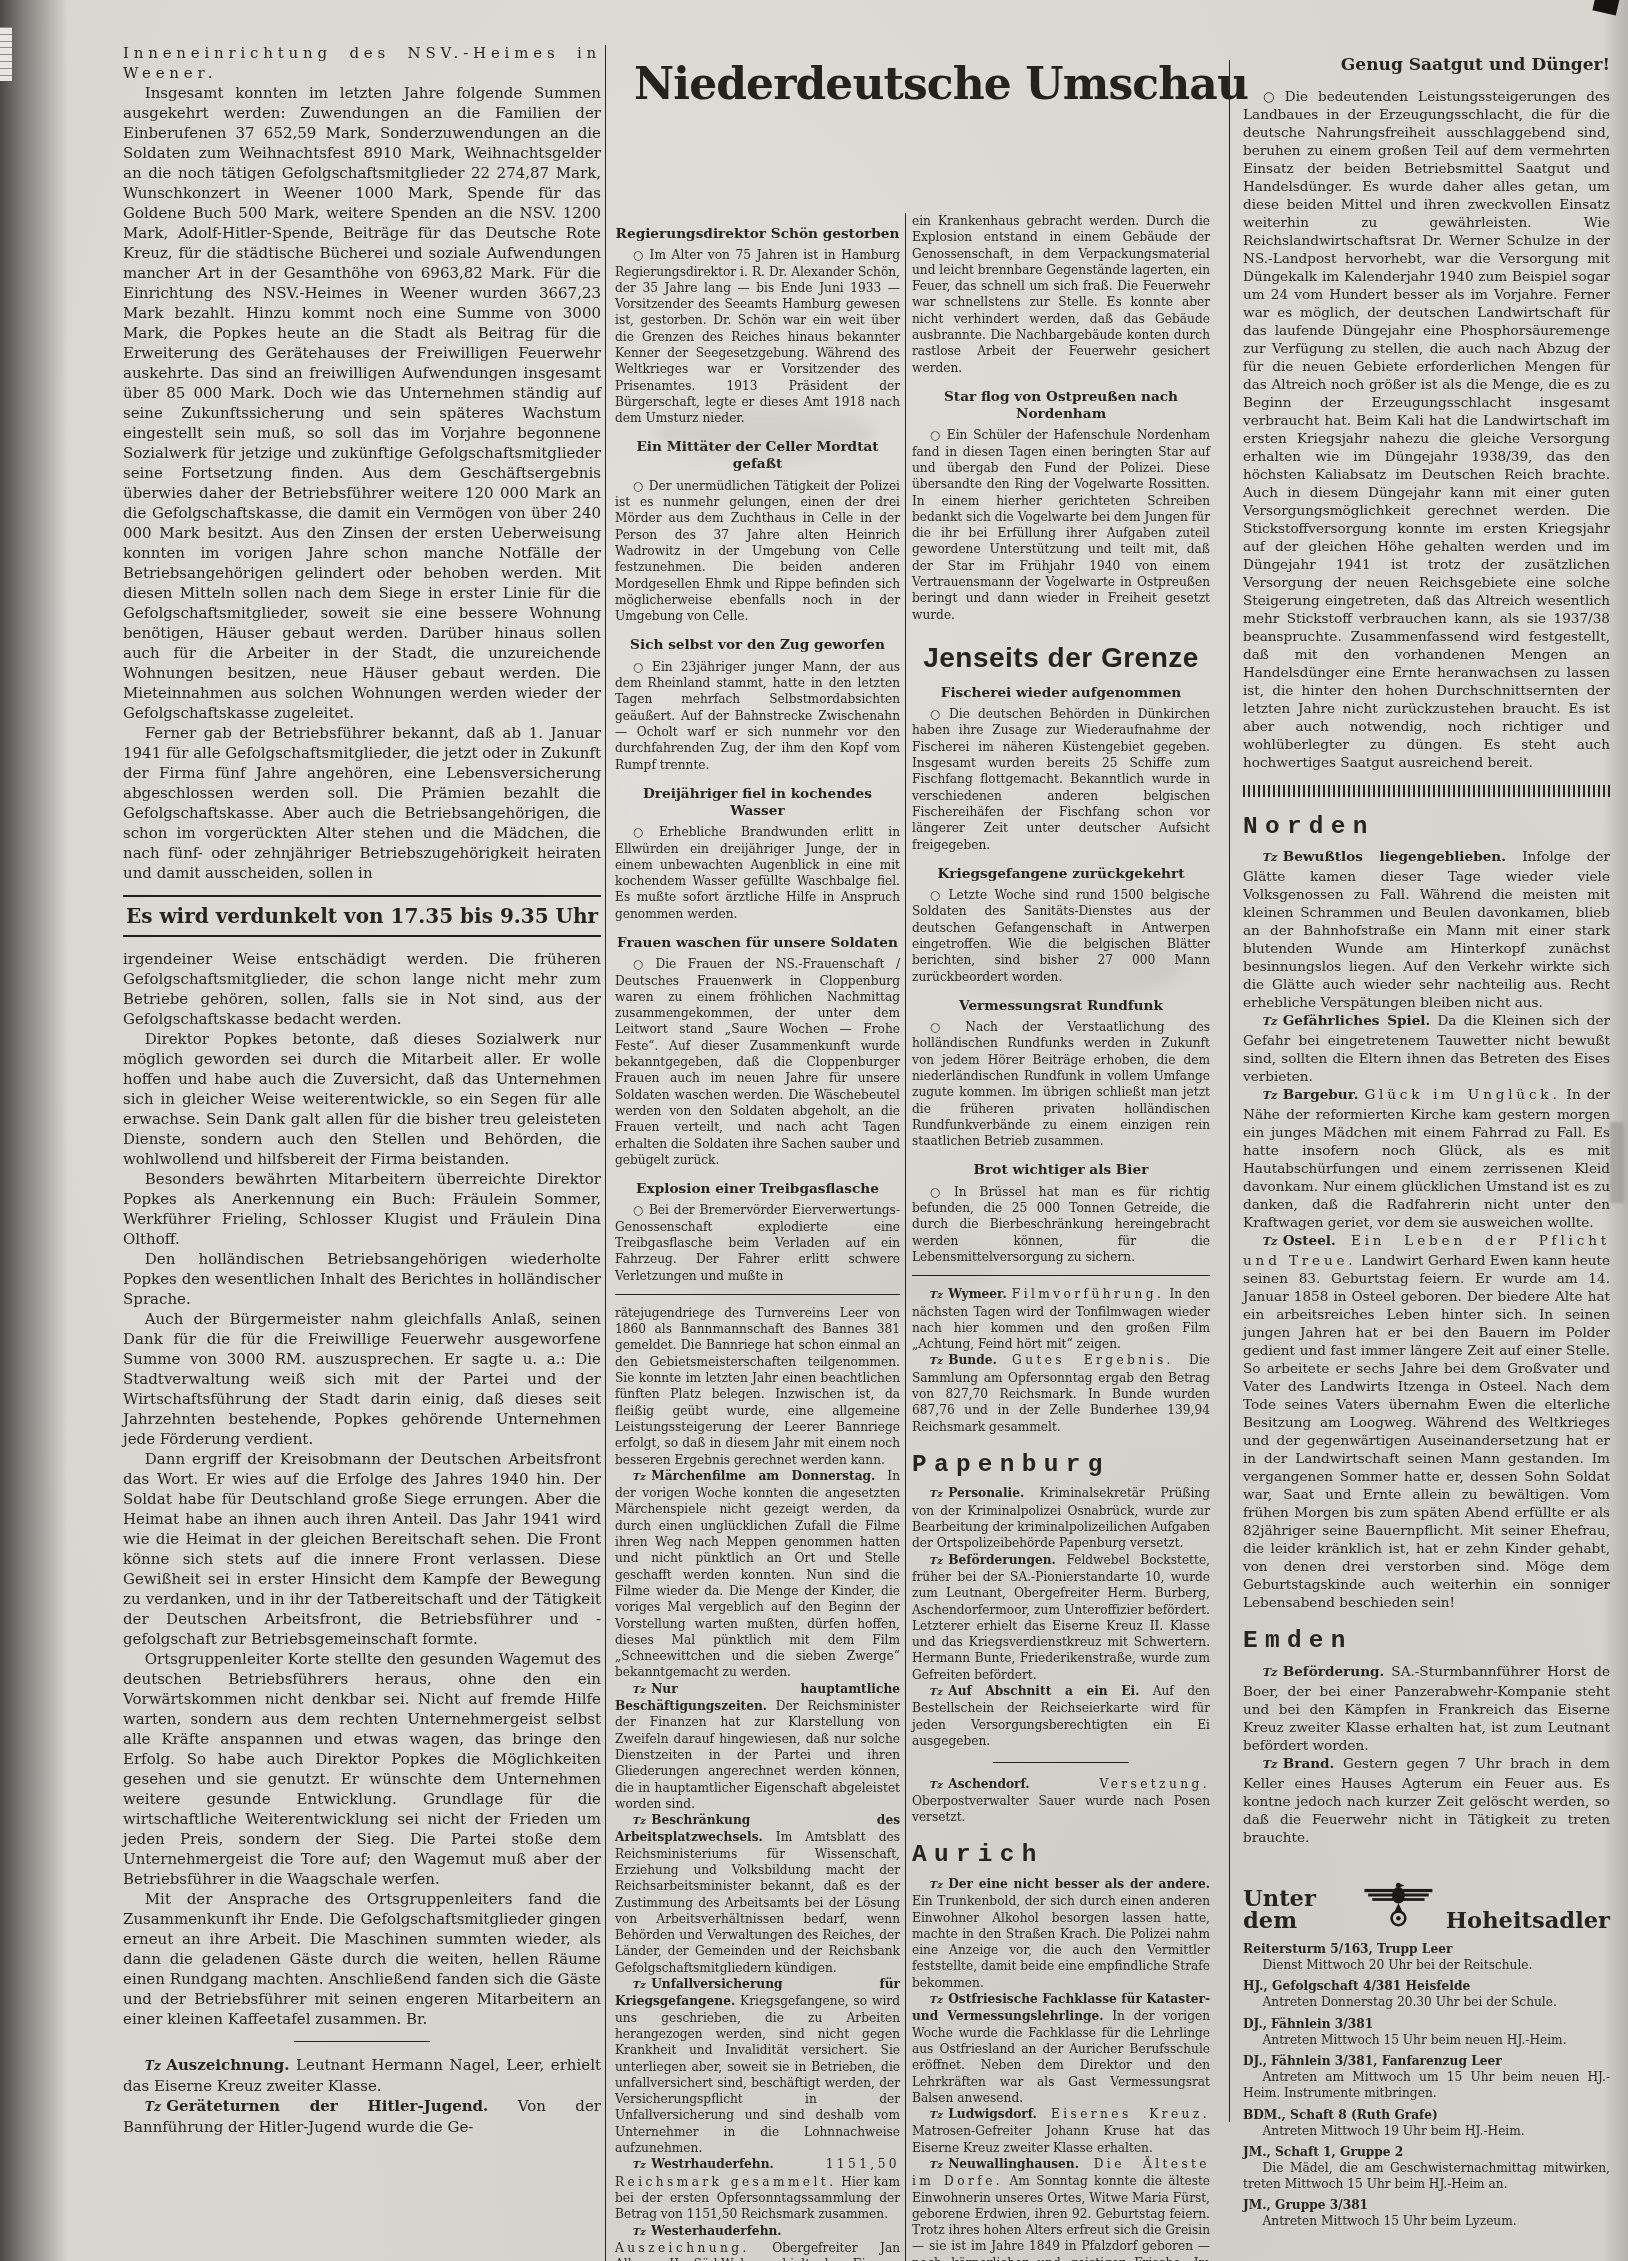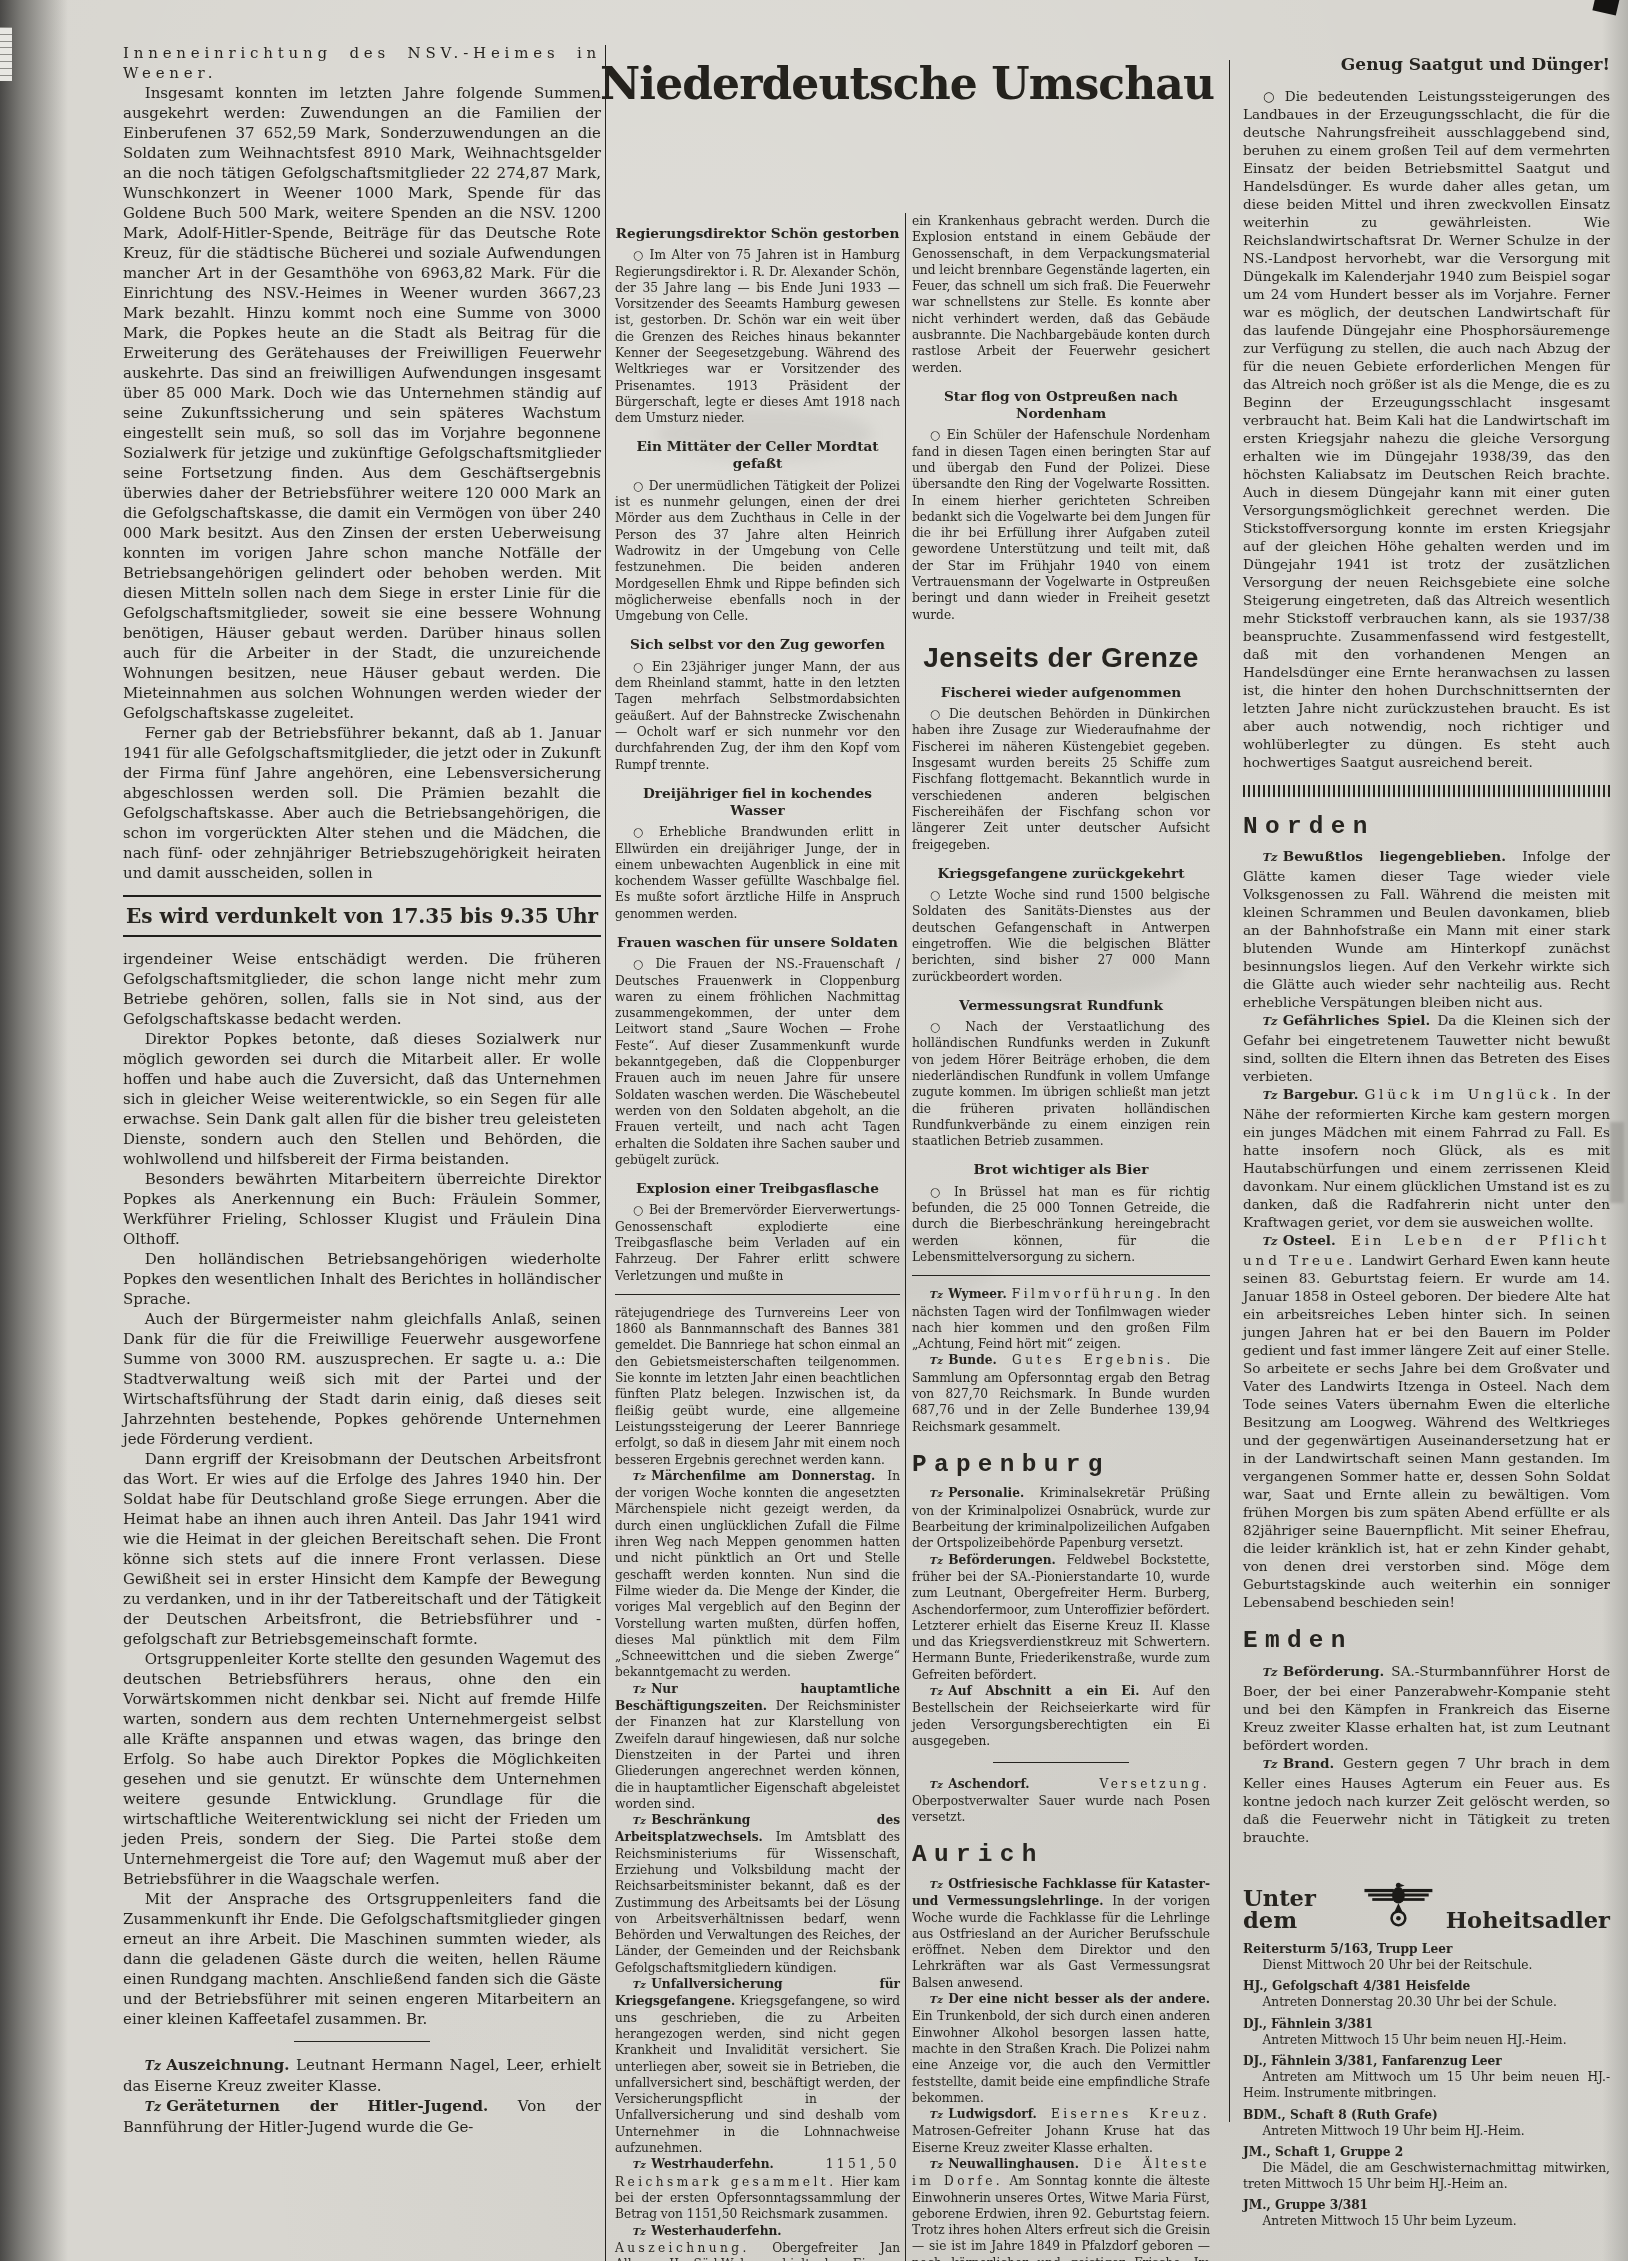--- a/index.html
+++ b/index.html
@@ -30,21 +30,21 @@
   #sm3{left:678px;top:1221px;width:317px;height:90px;opacity:.10;}
   #sm4{left:1610px;top:1122px;width:13.6px;height:81px;opacity:.5;filter:blur(1.4px);border-radius:0;}
 
   
   .vrule{position:absolute;width:1.4px;background:#23221e;}
   #vr1{left:605px;top:45px;height:2345px;}
   #vr2{left:905px;top:213px;height:2175px;}
   #vr3{left:1229px;top:60px;height:2062px;}
 
   
-  .masthead{position:absolute;left:600px;top:58px;width:598px;text-align:center;
+  .masthead{position:absolute;left:634px;top:58px;width:598px;text-align:center;
     font-weight:bold;font-size:44px;letter-spacing:-0.9px;white-space:nowrap;
     font-family:"DejaVu Serif", serif;color:#24221d;}
 
   
   .col{position:absolute;text-align:justify;}
   #col1{left:123px;top:43px;width:478px;font-size:15px;line-height:20px;}
   #col2{left:615px;top:213px;width:285px;font-size:12.2px;line-height:16.3px;}
   #col3{left:912px;top:213px;width:298px;font-size:12.2px;line-height:16.3px;}
   #col4{left:1243px;top:55px;width:367px;font-size:13.6px;line-height:18px;}
 
@@ -151,22 +151,22 @@
       <hr class="rule">
       <p class="item"><span class="tz">Tz</span><span class="lead">Wymeer.</span> <span class="sp">Filmvorführung.</span> In den nächsten Tagen wird der Tonfilmwagen wieder nach hier kommen und den großen Film „Achtung, Feind hört mit“ zeigen.</p>
       <p class="item"><span class="tz">Tz</span><span class="lead">Bunde.</span> <span class="sp">Gutes Ergebnis.</span> Die Sammlung am Opfersonntag ergab den Betrag von 827,70 Reichsmark. In Bunde wurden 687,76 und in der Zelle Bunderhee 139,94 Reichsmark gesammelt.</p>
       <div class="city">Papenburg</div>
       <p class="item"><span class="tz">Tz</span><span class="lead">Personalie.</span> Kriminalsekretär Prüßing von der Kriminalpolizei Osnabrück, wurde zur Bearbeitung der kriminalpolizeilichen Aufgaben der Ortspolizeibehörde Papenburg versetzt.</p>
       <p class="item"><span class="tz">Tz</span><span class="lead">Beförderungen.</span> Feldwebel Bockstette, früher bei der SA.-Pionierstandarte 10, wurde zum Leutnant, Obergefreiter Herm. Burberg, Aschendorfermoor, zum Unteroffizier befördert. Letzterer erhielt das Eiserne Kreuz II. Klasse und das Kriegsverdienstkreuz mit Schwertern. Hermann Bunte, Friederikenstraße, wurde zum Gefreiten befördert.</p>
       <p class="item"><span class="tz">Tz</span><span class="lead">Auf Abschnitt a ein Ei.</span> Auf den Bestellschein der Reichseierkarte wird für jeden Versorgungsberechtigten ein Ei ausgegeben.</p>
       <hr class="srule">
       <p class="item"><span class="tz">Tz</span><span class="lead">Aschendorf.</span> <span class="sp">Versetzung.</span> Oberpostverwalter Sauer wurde nach Posen versetzt.</p>
       <div class="city">Aurich</div>
+      <p class="item"><span class="tz">Tz</span><span class="lead">Der eine nicht besser als der andere.</span> Ein Trunkenbold, der sich durch einen anderen Einwohner Alkohol besorgen lassen hatte, machte in den Straßen Krach. Die Polizei nahm eine Anzeige vor, die auch den Vermittler feststellte, damit beide eine empfindliche Strafe bekommen.</p>
       <p class="item"><span class="tz">Tz</span><span class="lead">Ostfriesische Fachklasse für Kataster- und Vermessungslehrlinge.</span> In der vorigen Woche wurde die Fachklasse für die Lehrlinge aus Ostfriesland an der Auricher Berufsschule eröffnet. Neben dem Direktor und den Lehrkräften war als Gast Vermessungsrat Balsen anwesend.</p>
-      <p class="item"><span class="tz">Tz</span><span class="lead">Der eine nicht besser als der andere.</span> Ein Trunkenbold, der sich durch einen anderen Einwohner Alkohol besorgen lassen hatte, machte in den Straßen Krach. Die Polizei nahm eine Anzeige vor, die auch den Vermittler feststellte, damit beide eine empfindliche Strafe bekommen.</p>
       <p class="item"><span class="tz">Tz</span><span class="lead">Ludwigsdorf.</span> <span class="sp">Eisernes Kreuz.</span> Matrosen-Gefreiter Johann Kruse hat das Eiserne Kreuz zweiter Klasse erhalten.</p>
       <p class="item"><span class="tz">Tz</span><span class="lead">Neuwallinghausen.</span> <span class="sp">Die Älteste im Dorfe.</span> Am Sonntag konnte die älteste Einwohnerin unseres Ortes, Witwe Maria Fürst, geborene Erdwien, ihren 92. Geburtstag feiern. Trotz ihres hohen Alters erfreut sich die Greisin — sie ist im Jahre 1849 in Pfalzdorf geboren — noch körperlicher und geistiger Frische. Im Jahre 1870 zog sie mit ihren Eltern nach Neuwallinghausen, — die dort eine Siedlung übernahmen. Sechs Jahre später ging sie die Ehe mit Klaas Fürst ein. Ihrer Ehe entsprossen neun Kinder, fünf Söhne und vier Töchter. Sämtliche Söhne nahmen am Weltkriege teil, aus dem einer nicht heimkehrte. Ihr Mann starb im Jahre 1928. Die Greisin weiß noch vieles aus ihrer Vergangenheit klar zu erzählen.</p>
     </div>
   <div class="col" id="col4">
       <div class="leadtitle">Genug Saatgut und Dünger!</div>
       <p><span class="ring">○</span>Die bedeutenden Leistungssteigerungen des Landbaues in der Erzeugungsschlacht, die für die deutsche Nahrungsfreiheit ausschlaggebend sind, beruhen zu einem großen Teil auf dem vermehrten Einsatz der beiden Betriebsmittel Saatgut und Handelsdünger. Es wurde daher alles getan, um diese beiden Mittel und ihren zweckvollen Einsatz weiterhin zu gewährleisten. Wie Reichslandwirtschaftsrat Dr. Werner Schulze in der NS.-Landpost hervorhebt, war die Versorgung mit Düngekalk im Kalenderjahr 1940 zum Beispiel sogar um 24 vom Hundert besser als im Vorjahre. Ferner war es möglich, der deutschen Landwirtschaft für das laufende Düngejahr eine Phosphorsäuremenge zur Verfügung zu stellen, die auch nach Abzug der für die neuen Gebiete erforderlichen Mengen für das Altreich noch größer ist als die Menge, die es zu Beginn der Erzeugungsschlacht insgesamt verbraucht hat. Beim Kali hat die Landwirtschaft im ersten Kriegsjahr nahezu die gleiche Versorgung erhalten wie im Düngejahr 1938/39, das den höchsten Kaliabsatz im Deutschen Reich brachte. Auch in diesem Düngejahr kann mit einer guten Versorgungsmöglichkeit gerechnet werden. Die Stickstoffversorgung konnte im ersten Kriegsjahr auf der gleichen Höhe gehalten werden und im Düngejahr 1941 ist trotz der zusätzlichen Versorgung der neuen Reichsgebiete eine solche Steigerung eingetreten, daß das Altreich wesentlich mehr Stickstoff verbrauchen kann, als sie 1937/38 beanspruchte. Zusammenfassend wird festgestellt, daß mit den vorhandenen Mengen an Handelsdünger eine Ernte heranwachsen zu lassen ist, die hinter den hohen Durchschnittsernten der letzten Jahre nicht zurückzustehen braucht. Es ist aber auch notwendig, noch richtiger und wohlüberlegter zu düngen. Es steht auch hochwertiges Saatgut ausreichend bereit.</p>
       <div class="hatch"></div>
       <div class="city">Norden</div>
       <p class="item"><span class="tz">Tz</span><span class="lead">Bewußtlos liegengeblieben.</span> Infolge der Glätte kamen dieser Tage wieder viele Volksgenossen zu Fall. Während die meisten mit kleinen Schrammen und Beulen davonkamen, blieb an der Bahnhofstraße ein Mann mit einer stark blutenden Wunde am Hinterkopf zunächst besinnungslos liegen. Auf den Verkehr wirkte sich die Glätte auch wieder sehr nachteilig aus. Recht erhebliche Verspätungen bleiben nicht aus.</p>
       <p class="item"><span class="tz">Tz</span><span class="lead">Gefährliches Spiel.</span> Da die Kleinen sich der Gefahr bei eingetretenem Tauwetter nicht bewußt sind, sollten die Eltern ihnen das Betreten des Eises verbieten.</p>

